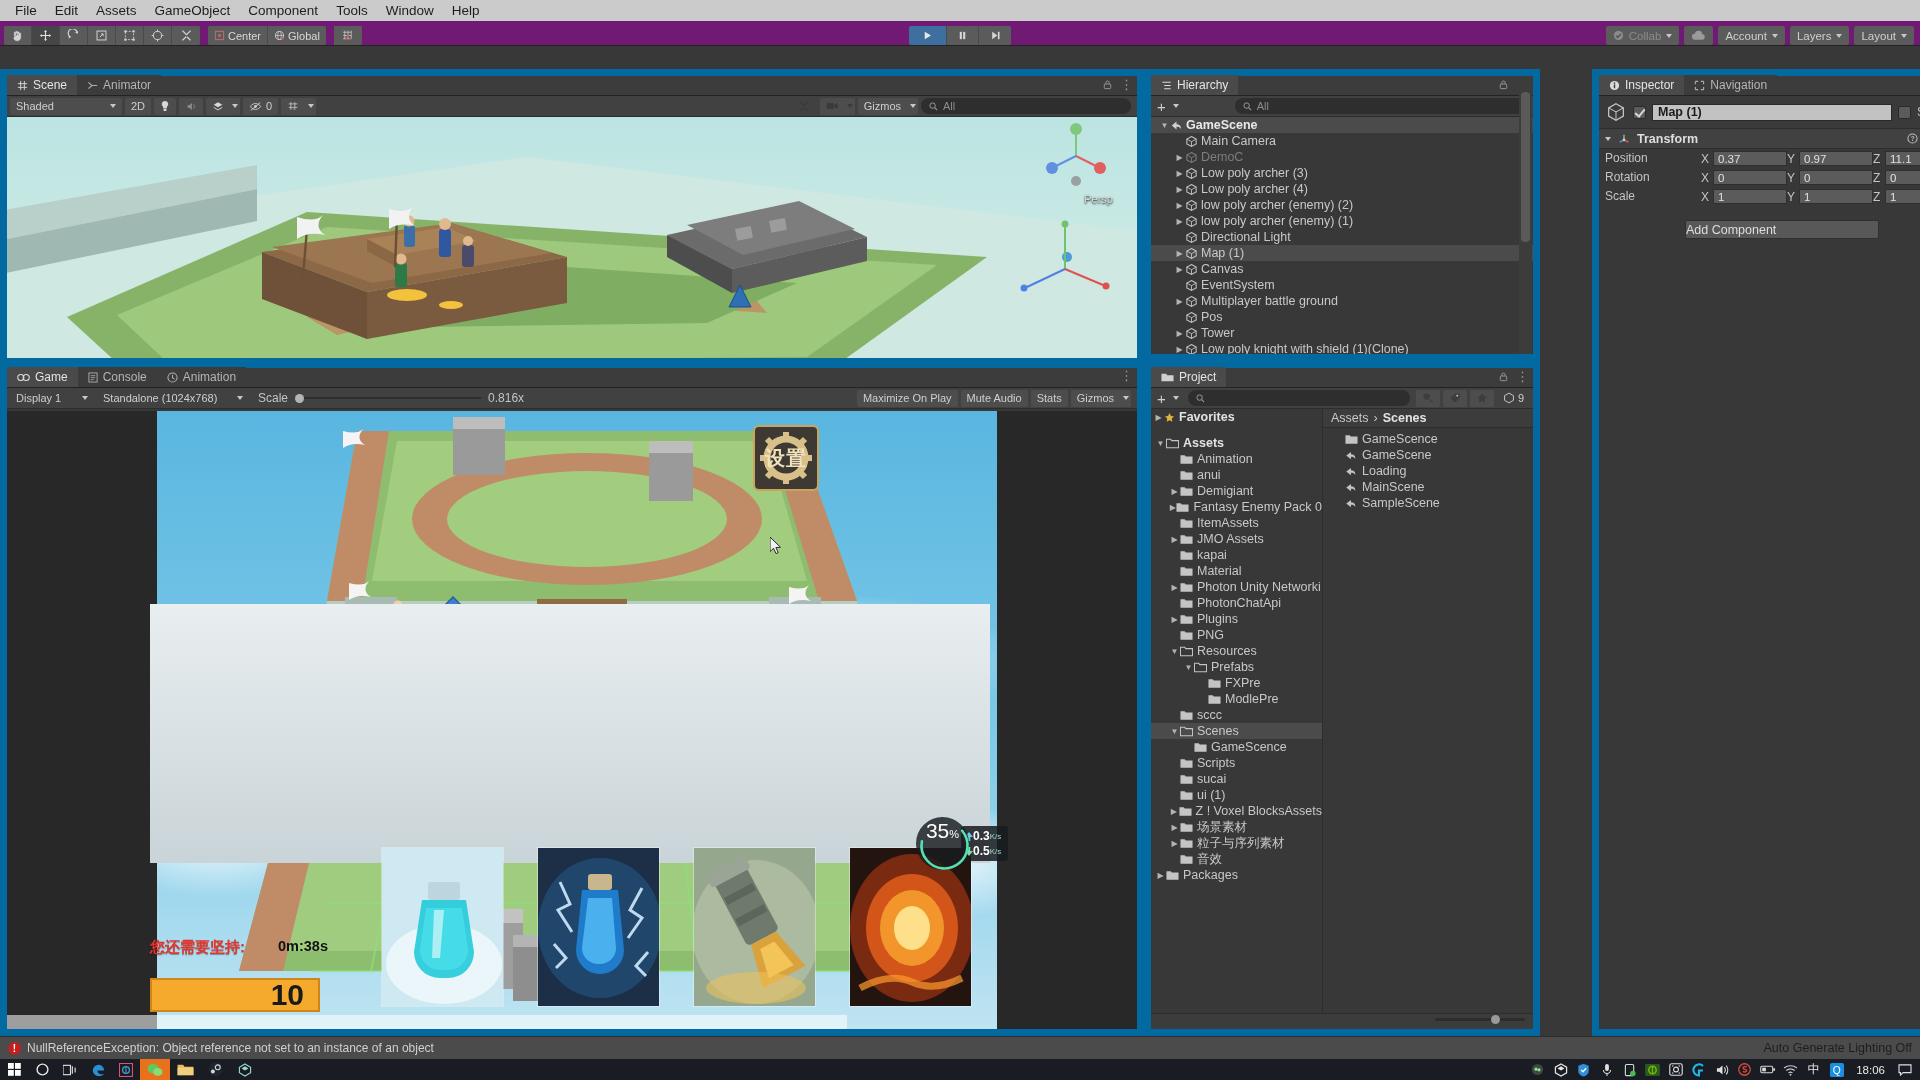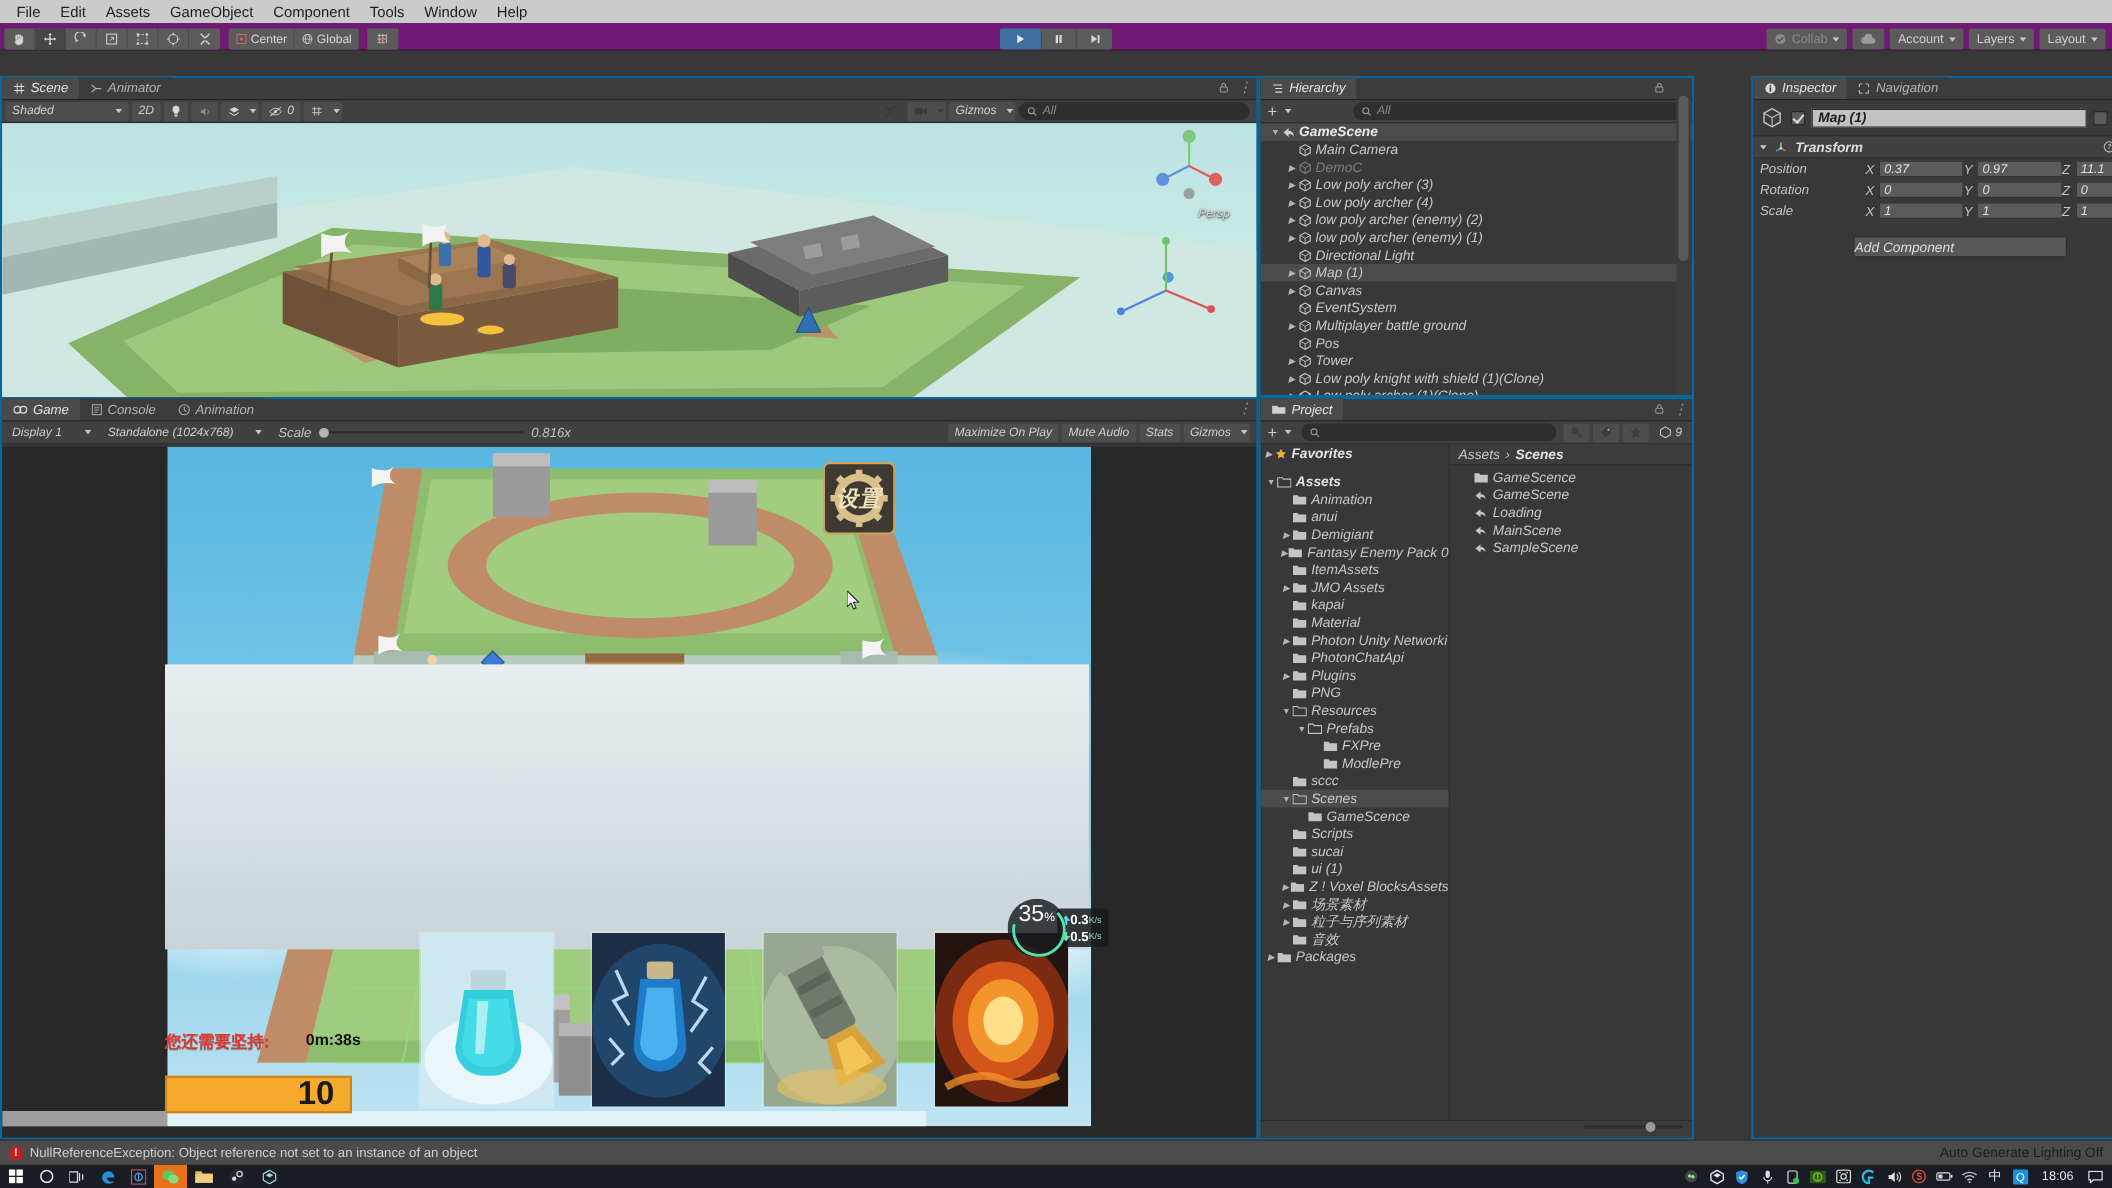--- a/index.html
+++ b/index.html
@@ -65,21 +65,21 @@
   .step-btn{ border-right:none;border-radius:0 2px 2px 0;}
   .tb-right{ position:absolute; right:6px; display:flex; align-items:center; gap:5px;}
   .pill{
     height:19px;background:#5b5b5b;border-radius:2px;display:flex;align-items:center;
     padding:0 7px;font-size:11.5px;color:#cfcfcf;gap:5px;
   }
   .pill.dim{ color:#8b8b8b; }
   .caret{ width:0;height:0;border-left:3.5px solid transparent;border-right:3.5px solid transparent;border-top:4px solid #c8c8c8;}
 
   
-  .panel{ position:absolute; background:#383838; border:2px solid #0369a1;font-style:italic;}
+  .panel{ position:absolute; background:#383838; border:7px solid #0369a1;}
   .tabrow{
     height:20px;background:#3c3c3c;display:flex;align-items:flex-end;position:relative;
     border-bottom:1px solid #232323;
   }
   .tab{
     height:20px;display:flex;align-items:center;padding:0 10px;font-size:12px;
     color:#b4b4b4;gap:5px;background:#3c3c3c;
   }
   .tab.active{ background:#4a4a4a;color:#e4e4e4;}
   .tabrow .tr-right{ position:absolute;right:4px;top:3px;display:flex;gap:7px;align-items:center;color:#9c9c9c;font-size:11px;}

